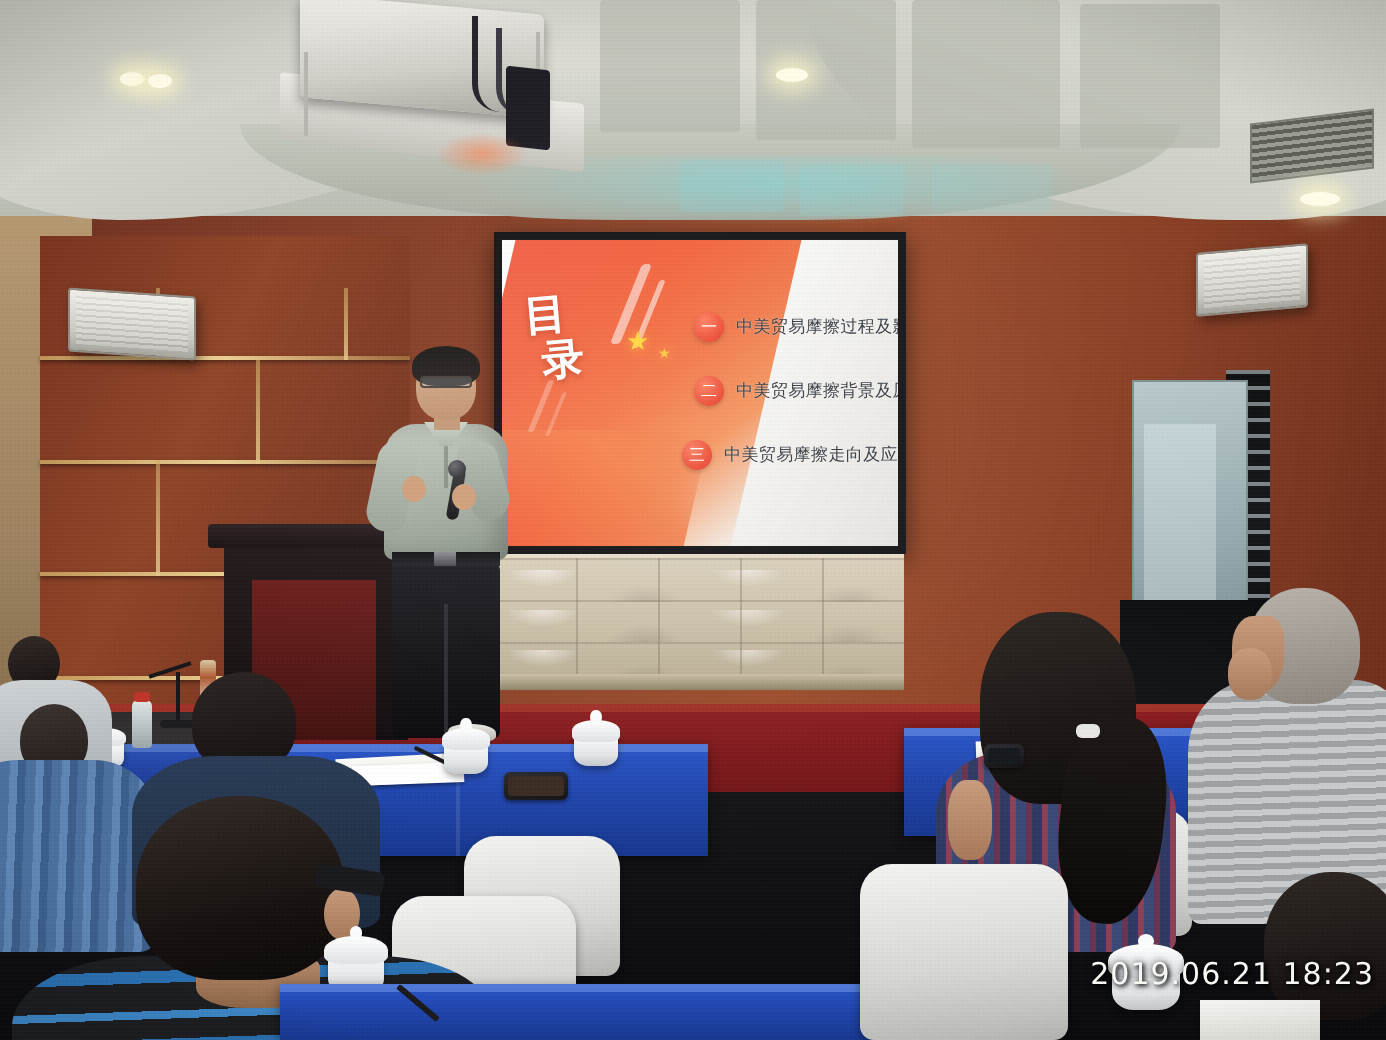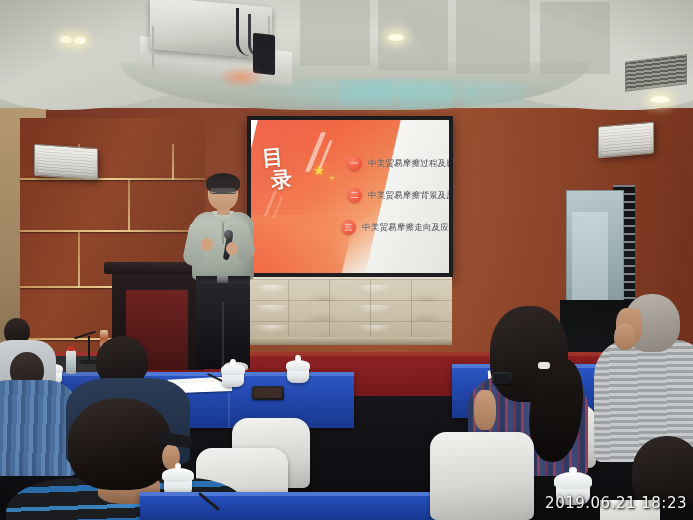--- a/index.html
+++ b/index.html
@@ -503,21 +503,21 @@
 
   
   .mic-stand { position:absolute; left:88px; top:336px; width:2px; height:26px; background:#16161a; }
   .mic-stand-base { position:absolute; left:80px; top:360px; width:20px; height:4px;
     background:#1b1b20; border-radius:3px; }
   .mic-boom { position:absolute; left:74px; top:334px; width:22px; height:2px;
     background:#16161a; transform:rotate(-18deg); }
 
   
   .timestamp {
-    position:absolute; right:6px; bottom:8px;
+    position:absolute; right:6px; bottom:24px;
     color:#f7f7f4;
     font-family:"DejaVu Sans", sans-serif;
     font-size:15px;
     letter-spacing:.5px;
     text-shadow:1px 1px 2px rgba(0,0,0,.95), 0 0 4px rgba(0,0,0,.8);
     font-weight:400;
   }
 
   
   .grade {

